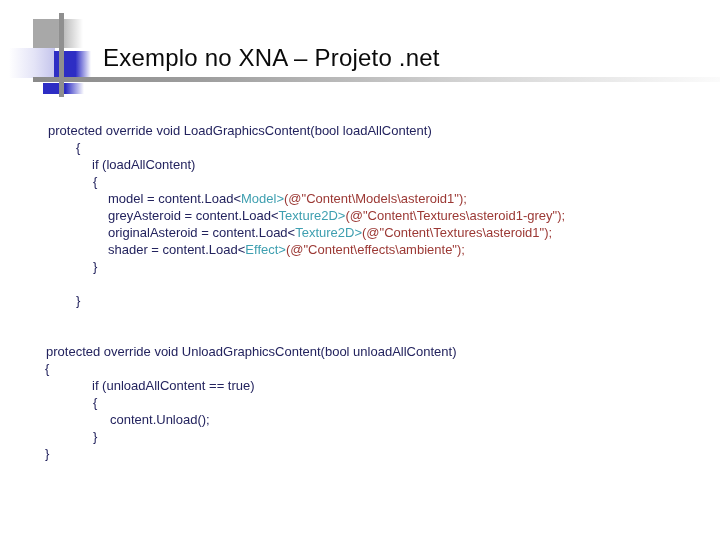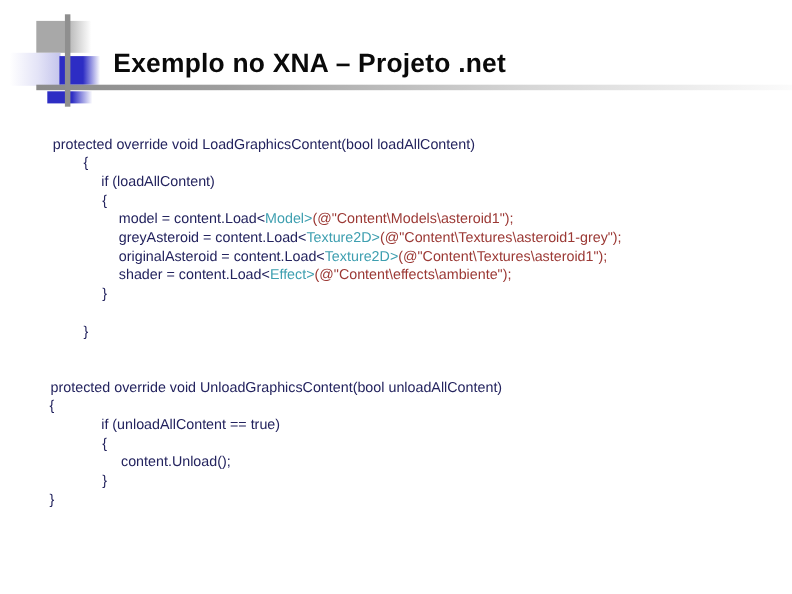--- a/index.html
+++ b/index.html
@@ -34,21 +34,21 @@
     position:absolute;left:59px;top:13px;width:5px;height:84px;
     background:#8f8f8f;
   }
   .horizontal-bar{
     position:absolute;left:33px;top:77px;width:687px;height:5px;
     background:linear-gradient(to right,#8a8a8a 0%,#9e9e9e 25%,#d6d6d6 65%,#fbfbfb 100%);
   }
 
   .title{
     position:absolute;left:103px;top:44px;
-    font-size:24px;font-weight:bold;color:#0a0a0a;
+    font-size:24px;font-weight:normal;color:#0a0a0a;
     letter-spacing:0.2px;white-space:nowrap;
   }
 
   .code{
     position:absolute;left:0;top:122px;width:572px;
     font-size:13px;line-height:17px;
     white-space:pre;
   }
   .code-line{height:17px;white-space:pre;}
 </style>

